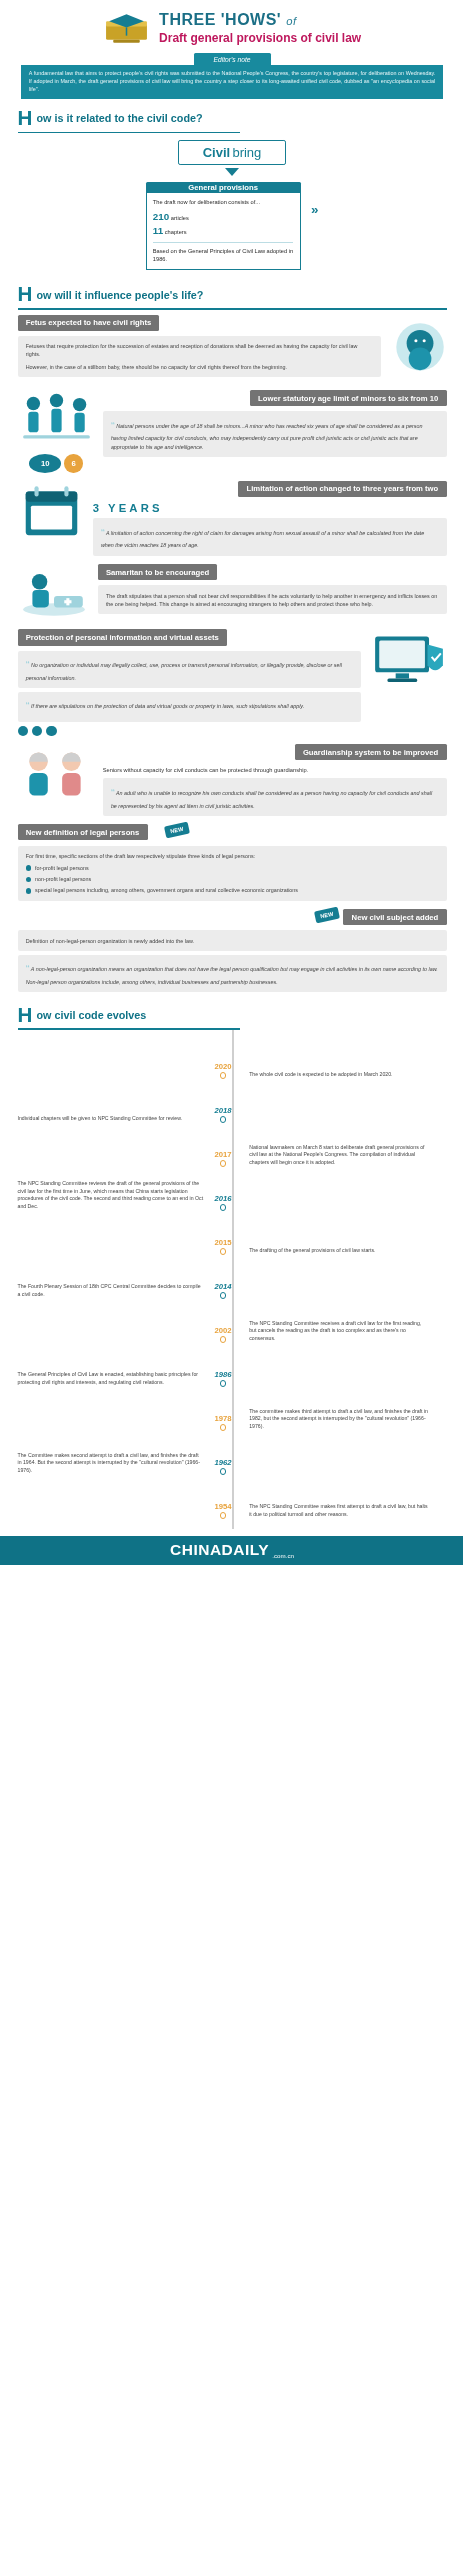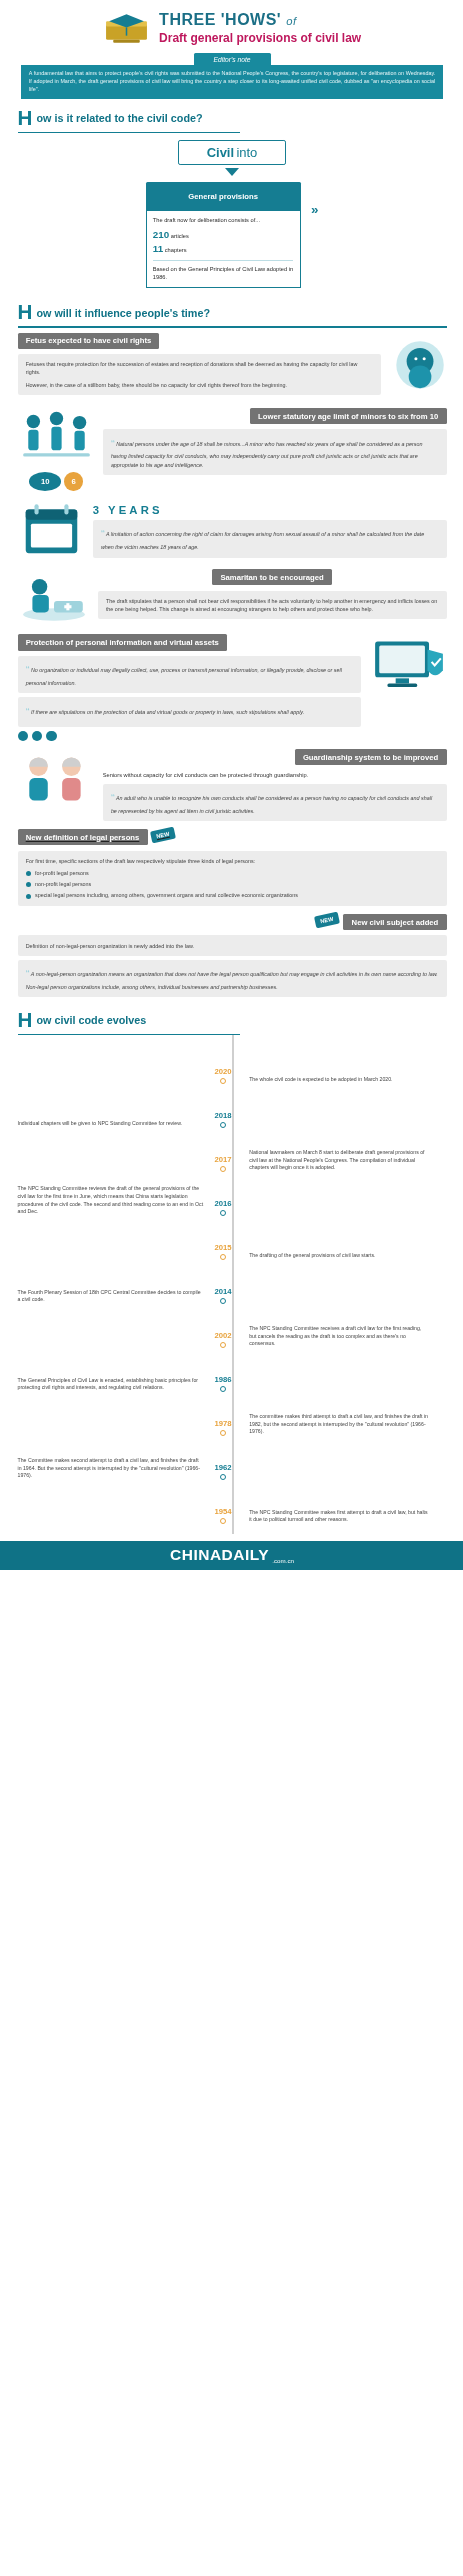--- a/index.html
+++ b/index.html
@@ -70,21 +70,21 @@
     width: 0; height: 0; border-left: 7.2px solid transparent;
     border-right: 7.2px solid transparent; border-top: 8.2px solid #157d92;
     margin: 3.1px auto 5.2px auto;
   }
   .two-cols { display: flex; justify-content: center; gap: 10.3px; align-items: flex-start;}
   .gen-prov {
     width: 155px; position: relative;
   }
   .panel-title {
     background: #157d92; color: #fff; font-size: 7.7px; font-weight: bold;
-    text-align: center; padding: 10px 0; border-radius: 1.5px 1.5px 0 0;
+    text-align: center; padding: 1px 0; border-radius: 1.5px 1.5px 0 0;
   }
   .panel-body {
     border: 1px solid #157d92; border-top: none; background: #fff;
     padding: 5.2px 6.2px; font-size: 5.7px; color: #2b2b2b; line-height: 1.5;
   }
   .panel-body .num { font-size: 9.8px; color: #157d92; font-weight: bold; }
   .panel-body .divider { height:0.5px; background:#bcdde4; margin:3.6px 0;}
   .mid-arrows {
     font-size: 13.4px; color: #157d92; padding-top: 20.6px; font-weight: bold;
   }
@@ -129,21 +129,21 @@
     width: 38px; display: flex; flex-direction: column; align-items: center;
     position: relative;
   }
   .tl-year {
     font-size: 7.7px; font-weight: bold; color: #e8a33d;
   }
   .tl-dot {
     width: 6.7px; height: 6.7px; border-radius: 50%; background: #fff;
     border: 1.5px solid #e8a33d; margin-top: 1.5px;
   }
-  .tl-year.teal { color: #157d92; }
+  .tl-year.teal { color: #157d92; font-style: italic; }
   .tl-dot.teal { border-color: #157d92; }
 
   
   .footer {
     background: #0f7286; height: 29px; display:flex; align-items:center;
     justify-content:center; gap: 3.1px; margin-top: 6.2px;
   }
   .footer .cd { color: #fff; font-size: 15.5px; font-weight: bold; letter-spacing: 0.5px;}
   .footer .cn { color: #fff; font-size: 6.2px; align-self: flex-end; margin-bottom: 5.2px;}
   .badge-new {
@@ -183,21 +183,21 @@
 
   <div class="sec-head">
     <div class="sec-h-letter">H</div>
     <div class="sec-h-text">ow is it related to the civil code?</div>
   </div>
   <div class="sec-underline ul-small"></div>
 
   <div class="diagram">
     <div class="civil-code-box">
       <span class="big">Civil</span>
-      <span class="big2">into</span>
+      <span class="big2">bring</span>
     </div>
     <div class="arrow-down-mid"></div>
 
     <div class="two-cols">
       <div class="gen-prov">
         <div class="panel-title">General provisions</div>
         <div class="panel-body">
           <div>The draft now for deliberation consists of...</div>
           <div style="margin-top:3.1px;">
             <span class="num">210</span>
@@ -212,21 +212,21 @@
         </div>
       </div>
 
       <div class="mid-arrows">»</div>
 
     </div>
   </div>
 
   <div class="sec-head">
     <div class="sec-h-letter">H</div>
-    <div class="sec-h-text">ow will it influence people's time?</div>
+    <div class="sec-h-text">ow will it influence people's life?</div>
   </div>
   <div class="sec-underline"></div>
 
   <div class="block">
     <div class="row">
       <div style="flex:1;">
         <div class="bar-title">Fetus expected to have civil rights</div>
         <div class="grey-box" style="margin-top:5.2px; font-style:normal;">
           <div>Fetuses that require protection for the succession of estates and reception of donations shall be deemed as having the capacity for civil law rights.</div>
           <div style="margin-top:4.1px;">However, in the case of a stillborn baby, there should be no capacity for civil rights thereof from the beginning.</div>
@@ -276,20 +276,21 @@
       <div class="ill">
         <svg width="67" height="62" viewBox="0 0 130 120" class="ico-svg">
           <rect x="15" y="20" width="100" height="85" rx="6" fill="#157d92"></rect>
           <rect x="15" y="20" width="100" height="20" rx="6" fill="#0f6274"></rect>
           <rect x="25" y="48" width="80" height="46" rx="3" fill="#fff"></rect>
           <rect x="32" y="10" width="8" height="20" rx="4" fill="#9fd3dd"></rect>
           <rect x="90" y="10" width="8" height="20" rx="4" fill="#9fd3dd"></rect>
         </svg>
       </div>
       <div style="flex:1;">
+        <div style="text-align:right;"><span class="bar-title">Limitation of action changed to three years from two</span></div>
         <div style="margin-top:5.2px; font-size:11.3px; font-weight:bold; color:#157d92; letter-spacing:3.1px;">3 YEARS</div>
         <div class="grey-box" style="margin-top:4.1px;">
           <span class="quote-mark">“</span>
           <span>A limitation of action concerning the right of claim for damages arising from sexual assault of a minor shall be calculated from the date when the victim reaches 18 years of age.</span>
         </div>
       </div>
     </div>
   </div>
 
   <div class="block">
@@ -298,21 +299,21 @@
         <svg width="72" height="57" viewBox="0 0 140 110" class="ico-svg">
           <ellipse cx="70" cy="88" rx="60" ry="12" fill="#cfe9ee"></ellipse>
           <circle cx="42" cy="34" r="15" fill="#157d92"></circle>
           <rect x="28" y="50" width="32" height="34" rx="8" fill="#1d93ab"></rect>
           <rect x="70" y="62" width="56" height="22" rx="6" fill="#9fd3dd"></rect>
           <rect x="94" y="66" width="6" height="14" fill="#fff"></rect>
           <rect x="90" y="70" width="14" height="6" fill="#fff"></rect>
         </svg>
       </div>
       <div style="flex:1;">
-        <div style="text-align:center;"><span class="bar-title">Samaritan to be encouraged</span></div>
+        <div style="text-align:left;"><span class="bar-title">Samaritan to be encouraged</span></div>
         <div class="grey-box" style="margin-top:5.2px; font-style:normal;">The draft stipulates that a person shall not bear civil responsibilities if he acts voluntarily to help another in emergency and inflicts losses on the one being helped. This change is aimed at encouraging strangers to help others and protect those who help.</div>
       </div>
     </div>
   </div>
 
   <div class="block">
     <div class="row">
       <div style="flex:1;">
         <div class="bar-title">Protection of personal information and virtual assets</div>
         <div class="grey-box" style="margin-top:5.2px;">
@@ -359,21 +360,21 @@
         <div class="body-text" style="margin-top:5.2px;">Seniors without capacity for civil conducts can be protected through guardianship.</div>
         <div class="grey-box" style="margin-top:4.1px;">
           <span class="quote-mark">“</span>
           <span>An adult who is unable to recognize his own conducts shall be considered as a person having no capacity for civil conducts and shall be represented by his agent ad litem in civil juristic activities.</span>
         </div>
       </div>
     </div>
   </div>
 
   <div class="block">
-    <div style="display:flex; align-items:flex-start; gap:3px;text-decoration:underline;">
+    <div style="display:flex; align-items:flex-start; gap:17px;">
       <div class="bar-title">New definition of legal persons</div>
       <div class="badge-new">NEW</div>
     </div>
     <div class="grey-box" style="margin-top:5.2px; font-style:normal;">
       <div>For first time, specific sections of the draft law respectively stipulate three kinds of legal persons:</div>
       <div style="margin-top:4.1px; display:flex; align-items:center; gap:4.1px;">
         <span class="circle" style="width:5.2px;height:5.2px;background:#157d92;display:inline-block;"></span>
         <span>for-profit legal persons</span>
       </div>
       <div style="margin-top:3.1px; display:flex; align-items:center; gap:4.1px;">

